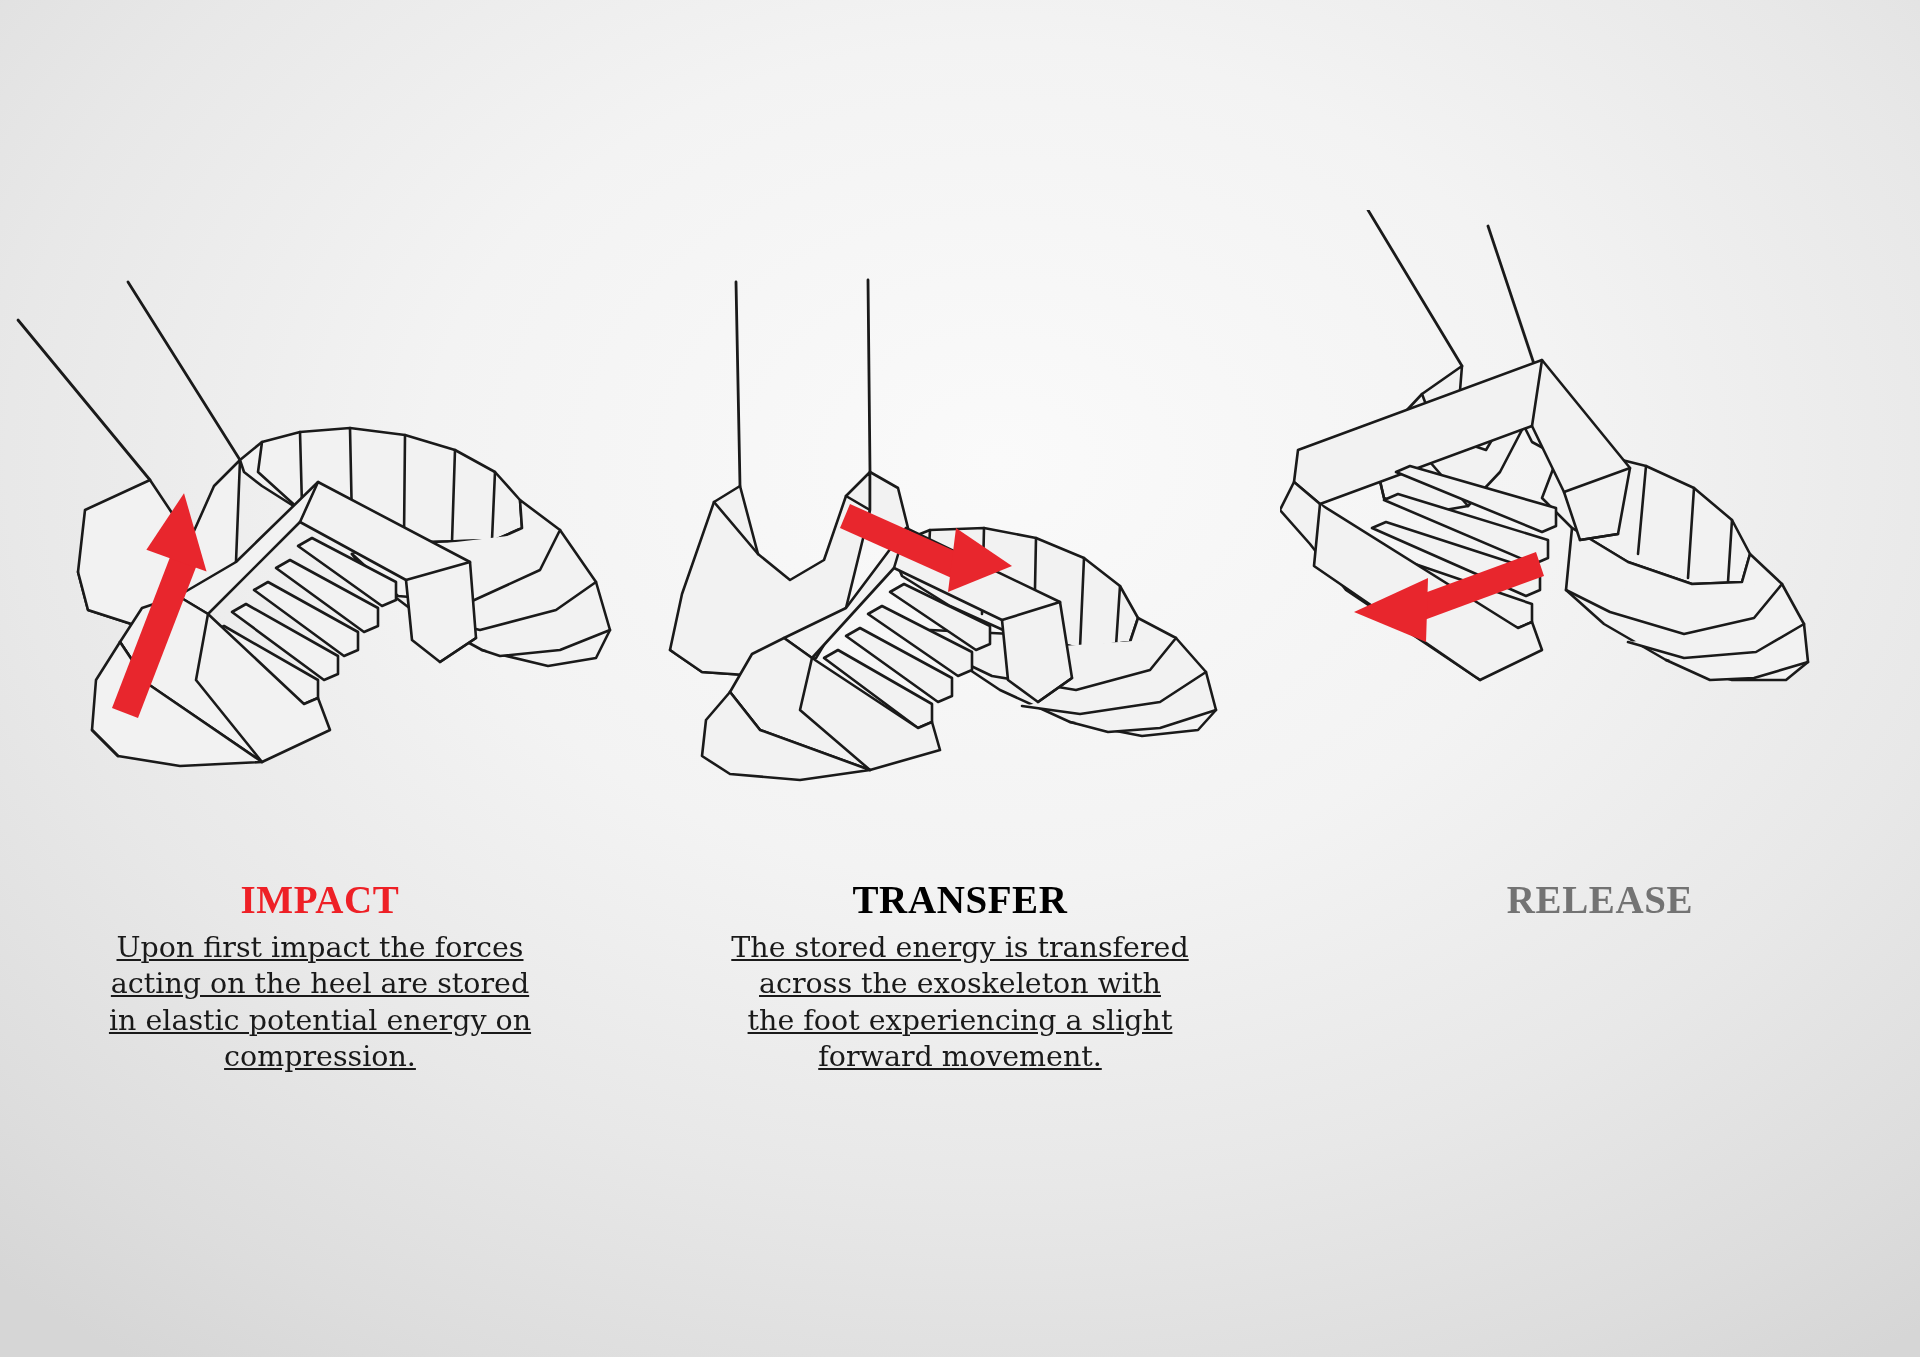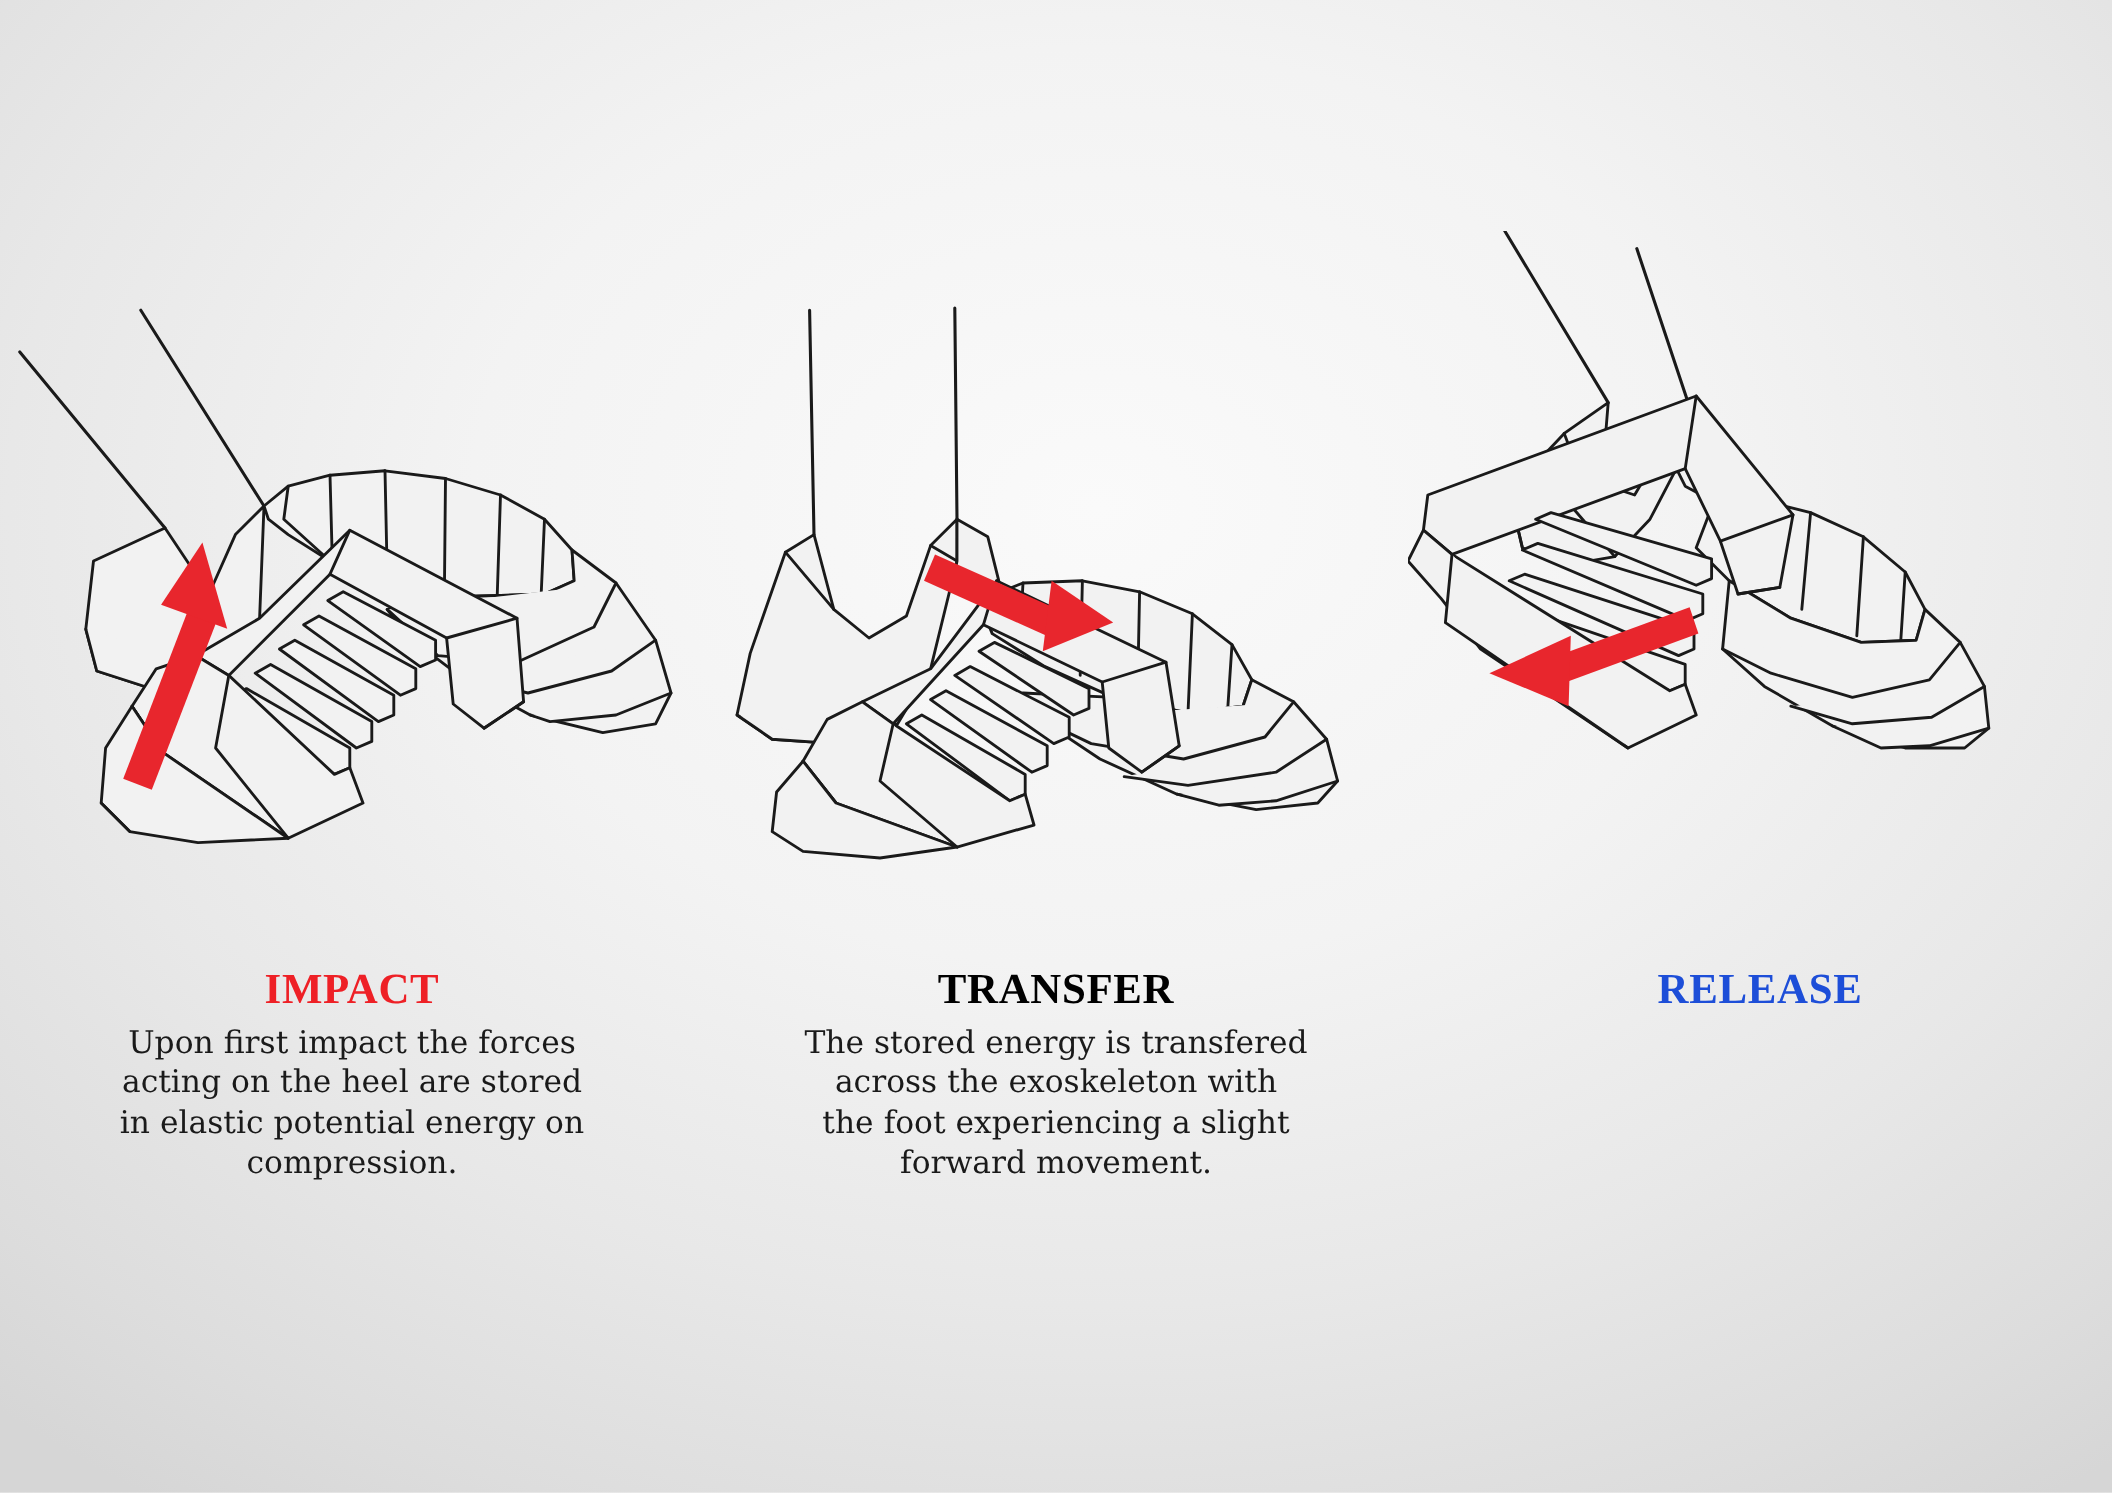--- a/index.html
+++ b/index.html
@@ -25,21 +25,21 @@
     top:880px; width:560px; text-align:center;
   }
   .cap-title{
     font-family:"Liberation Serif", serif;
     font-size:39px; font-weight:700; letter-spacing:.6px;
     line-height:1.0; margin-bottom:11px;
   }
   .cap-body{
     font-family:"DejaVu Serif", serif;
     font-size:28.5px; font-weight:400; color:#1a1a1a;
-    line-height:1.28; white-space:pre-line;
+    line-height:1.28; white-space:pre-line;text-decoration:underline;
   }
 </style>
 </head>
 <body>
 
 <div id="stage">
 
   <section class="panel" id="panel-impact">
     <div class="art-wrap">
       <svg viewBox="0 0 640 620" xmlns="http://www.w3.org/2000/svg" fill="none" stroke="#1a1a1a" stroke-width="2.6" stroke-linejoin="round" stroke-linecap="round">
@@ -230,17 +230,17 @@
                    L30 334 L0 300 Z"></path>
           <path d="M40 294 L34 356 L200 470"></path>
         </g>
         <g stroke="none" fill="#E8262D">
           <path d="M120 392 L256 342 L264 366 L128 416 Z"></path>
           <path d="M74 402 L148 368 L146 432 Z"></path>
         </g>
       </svg>
     </div>
     <div class="caption">
-      <div class="cap-title" style="color: #1d4ed8;">RELEASE</div>
+      <div class="cap-title" style="color: #737373;">RELEASE</div>
     </div>
   </section>
 
 </div>
 
 </body></html>

